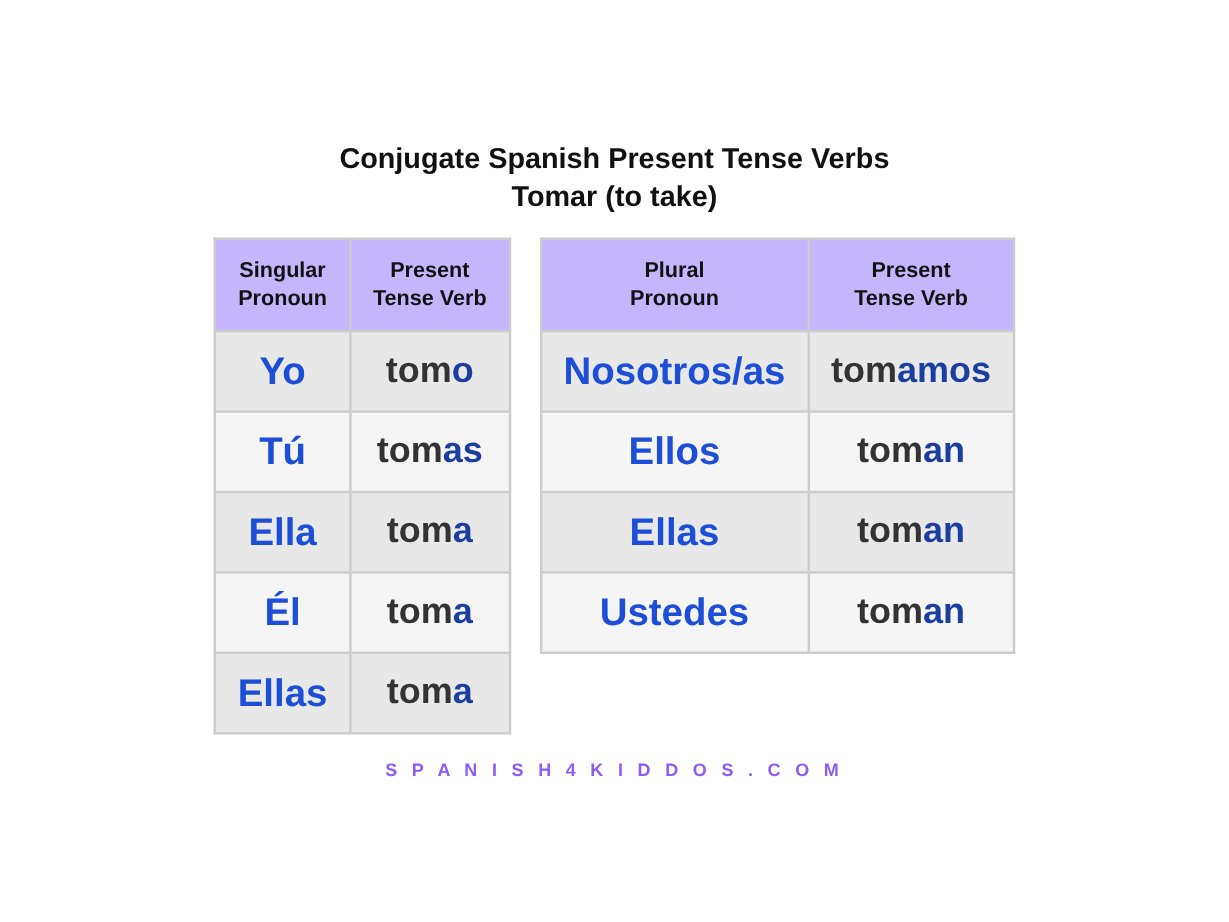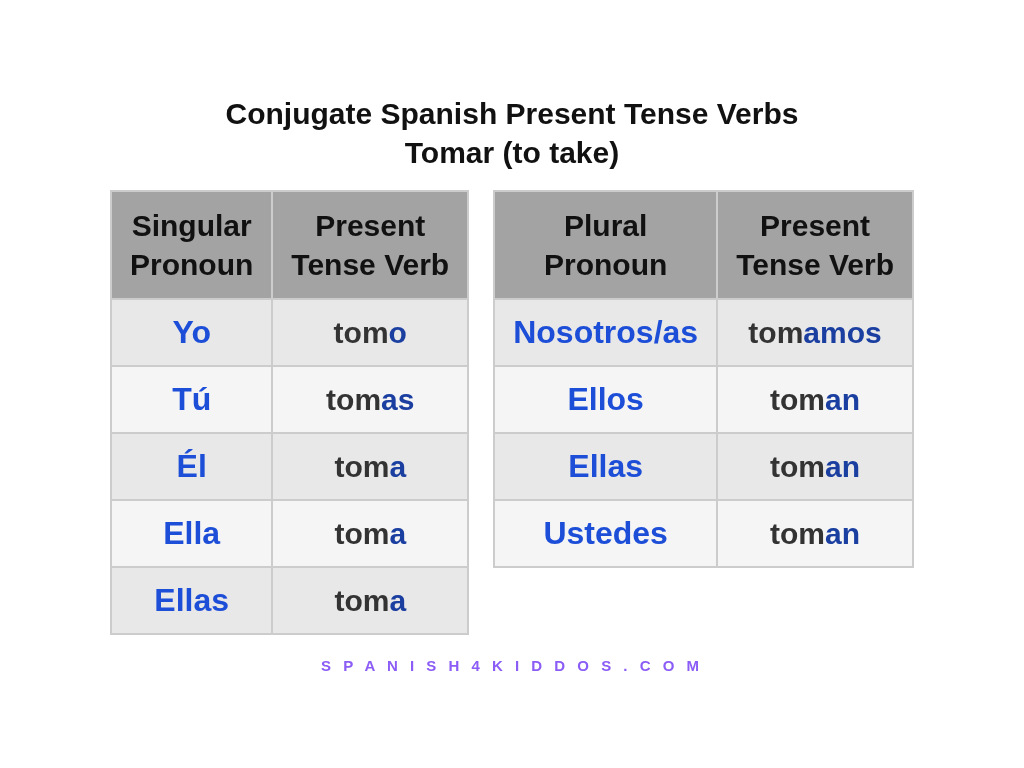--- a/index.html
+++ b/index.html
@@ -11,42 +11,42 @@
       flex-direction: column;
       align-items: center;
       justify-content: center;
       width: 1024px;
       height: 768px;
       overflow: hidden;
     }
 
     .page-title {
       text-align: center;
-      font-size: 30px;
+      font-size: 24px;
       font-weight: bold;
       color: #111;
       margin-bottom: 18px;
       line-height: 1.3;
     }
 
     .tables-wrapper {
       display: flex;
       gap: 24px;
       align-items: flex-start;
     }
 
     table {
       border-collapse: collapse;
       background: #f0f0f0;
       border: 2px solid #ccc;
     }
 
     th {
-      background: #a3a3a3;
-      font-size: 30px;
+      background: #c4b5fd;
+      font-size: 18px;
       font-weight: bold;
       text-align: center;
       padding: 14px 18px;
       border: 2px solid #ccc;
       color: #111;
       line-height: 1.3;
     }
 
     td {
       padding: 14px 18px;
@@ -107,25 +107,25 @@
     <tbody id="singular-tbody">
     <tr>
           <td><span class="pronoun">Yo</span></td>
           <td><span class="verb-root">tom</span><span class="verb-ending">o</span></td>
         </tr>
         <tr>
           <td><span class="pronoun">Tú</span></td>
           <td><span class="verb-root">tom</span><span class="verb-ending">as</span></td>
         </tr>
         <tr>
-          <td><span class="pronoun">Él</span></td>
+          <td><span class="pronoun">Ella</span></td>
           <td><span class="verb-root">tom</span><span class="verb-ending">a</span></td>
         </tr>
         <tr>
-          <td><span class="pronoun">Ella</span></td>
+          <td><span class="pronoun">Él</span></td>
           <td><span class="verb-root">tom</span><span class="verb-ending">a</span></td>
         </tr>
         <tr>
           <td><span class="pronoun">Ellas</span></td>
           <td><span class="verb-root">tom</span><span class="verb-ending">a</span></td>
         </tr>
       </tbody>
   </table>
 
   <table>

